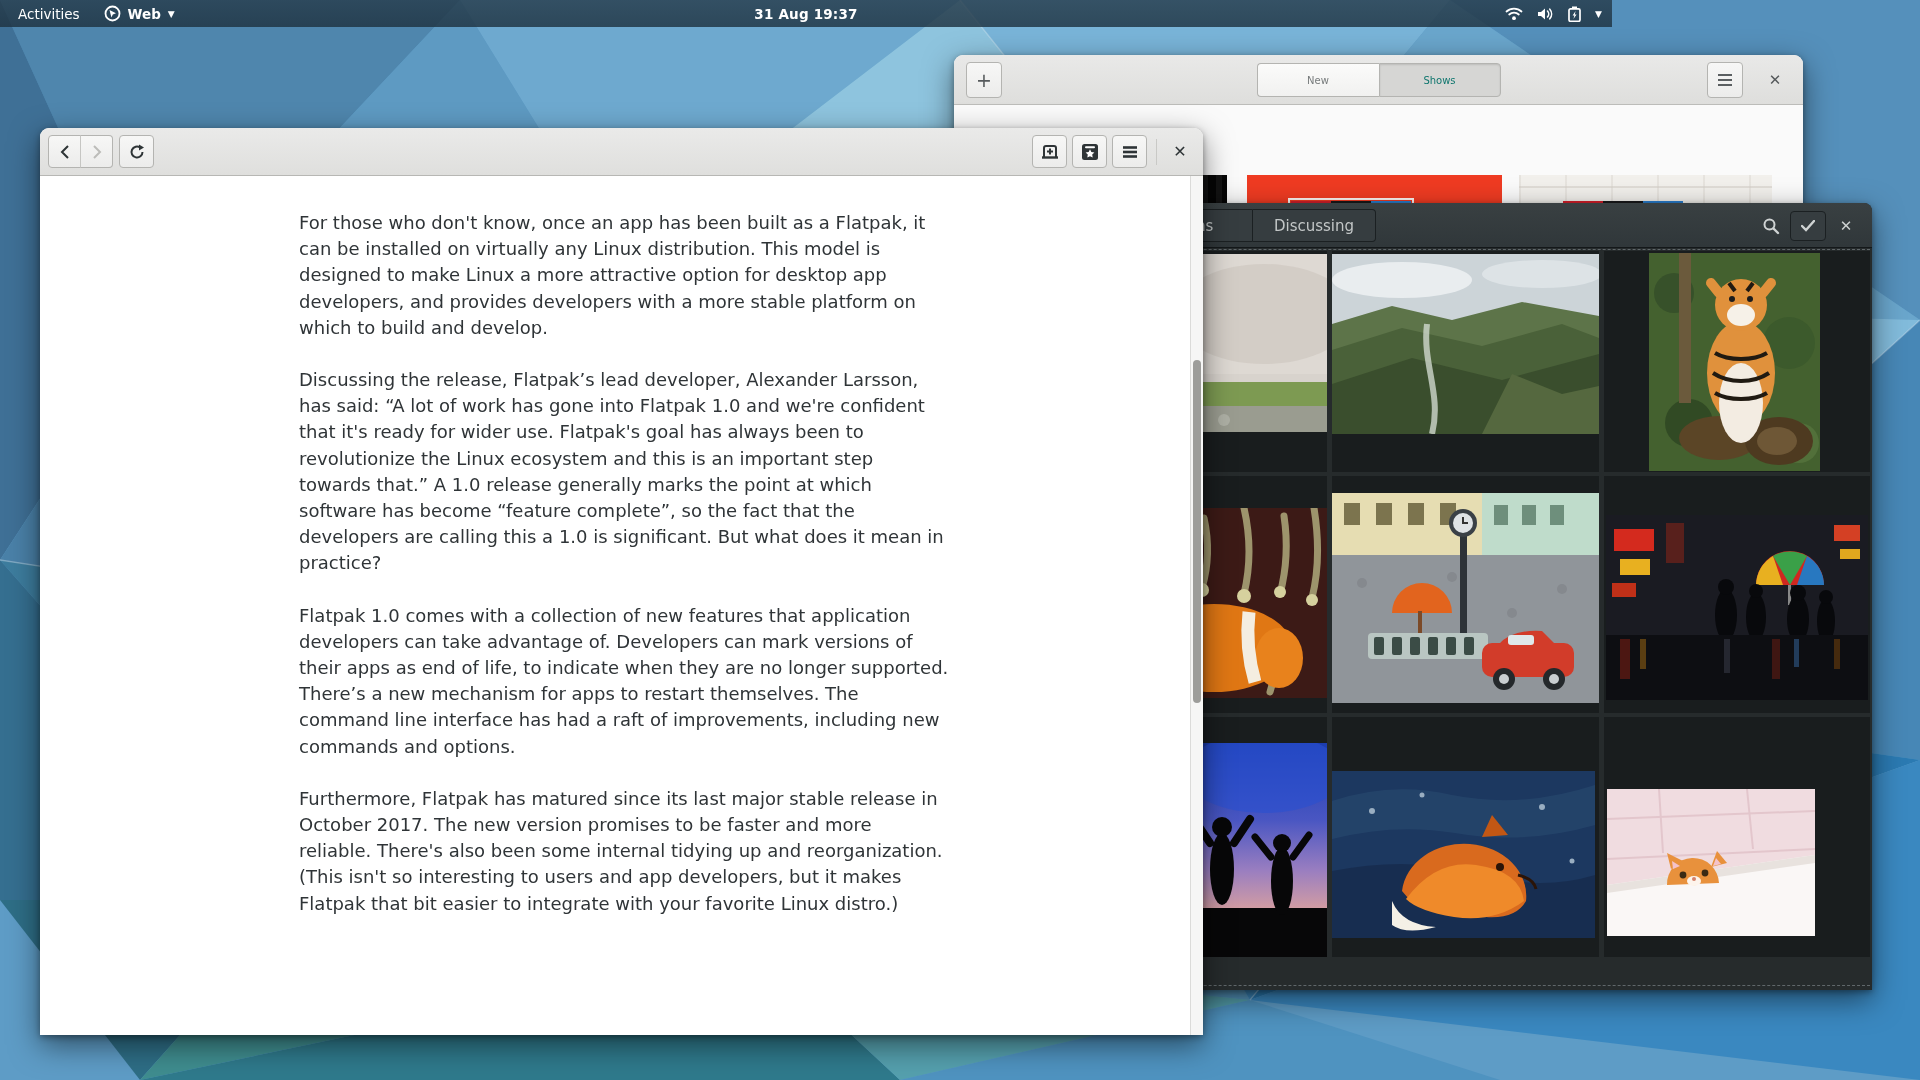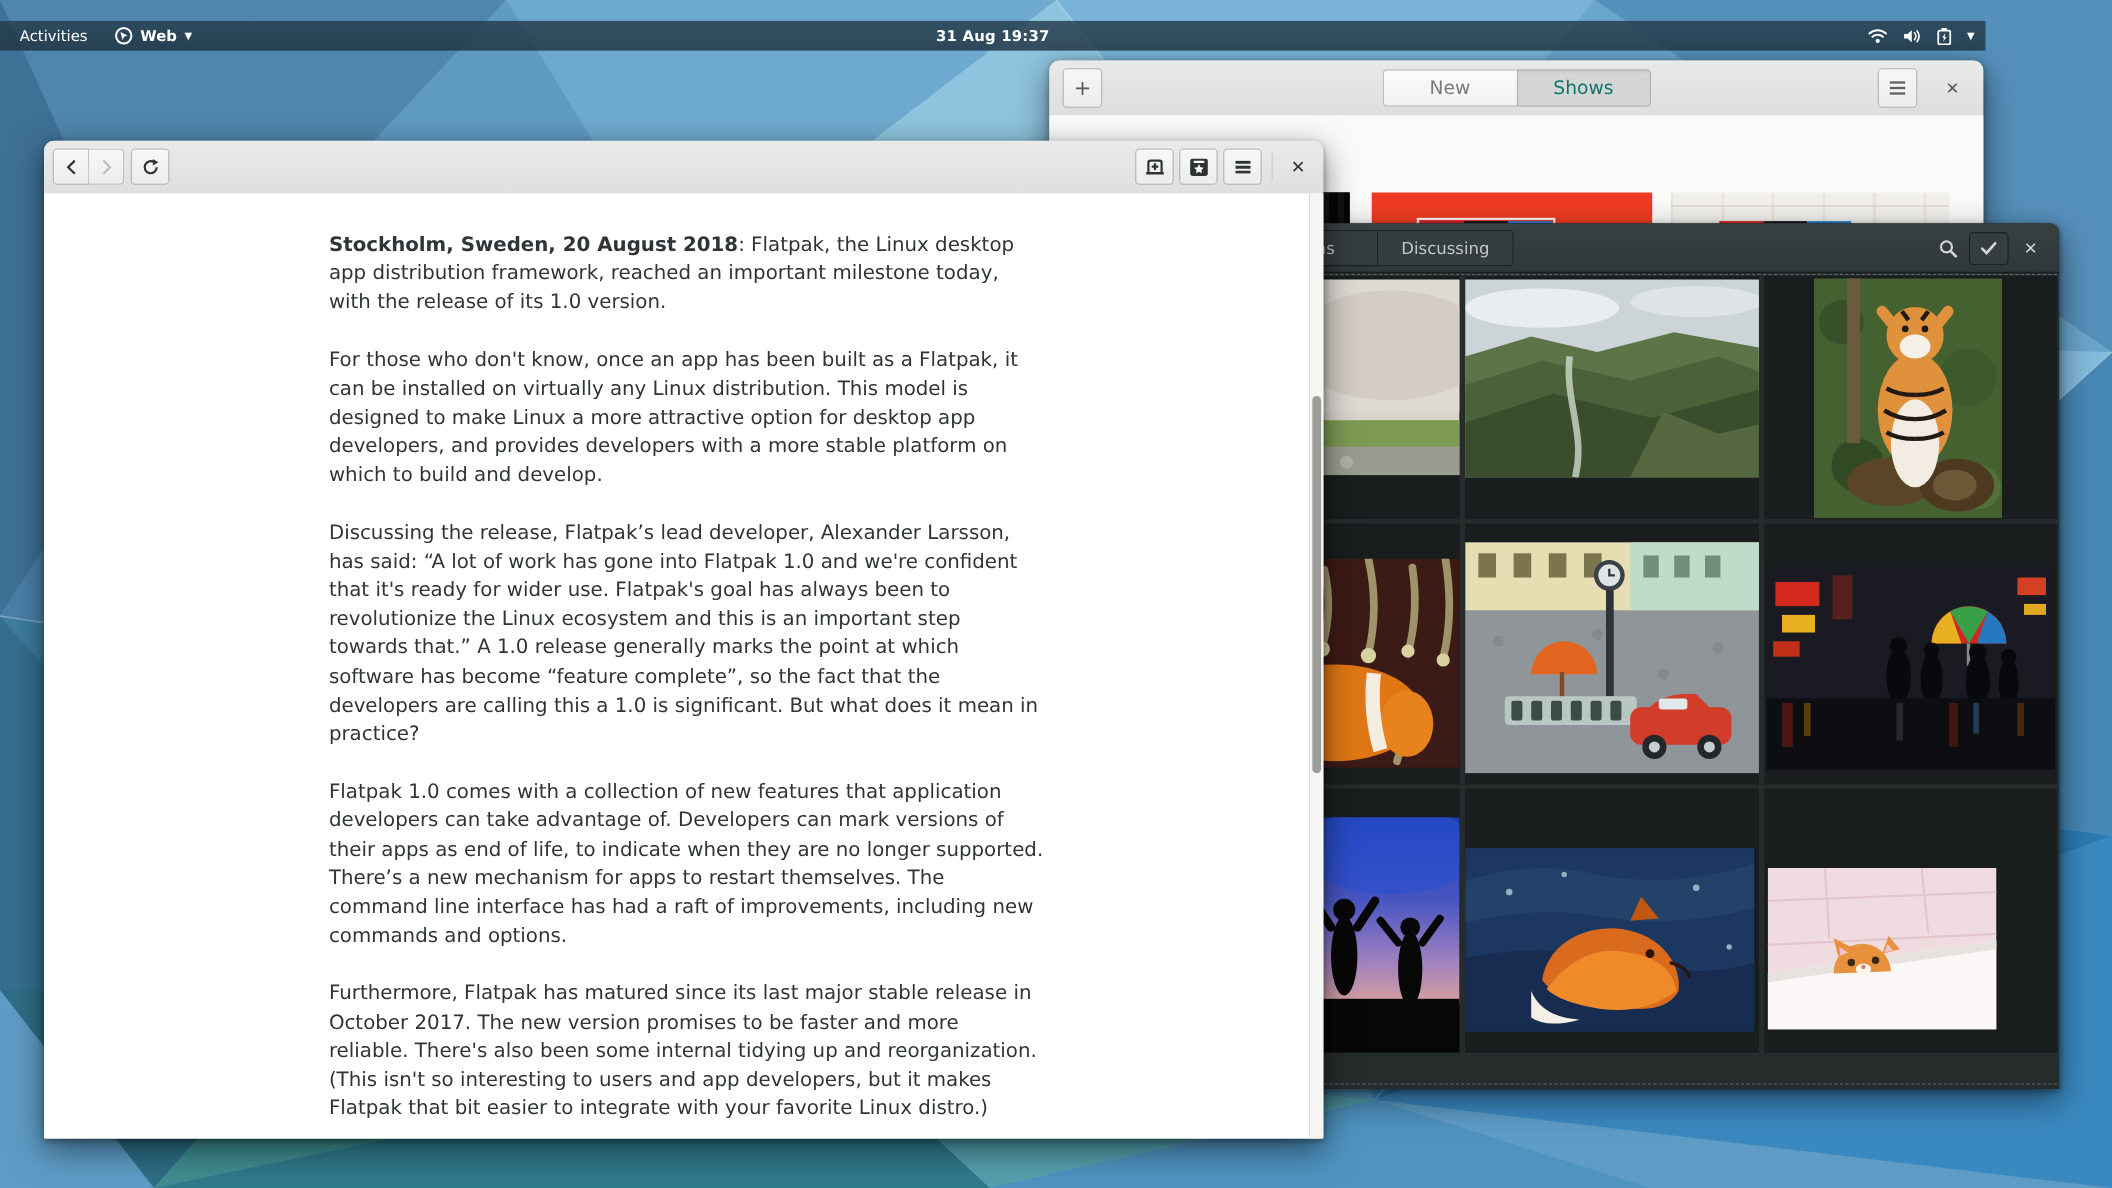--- a/index.html
+++ b/index.html
@@ -3,44 +3,44 @@
 <meta charset="utf-8">
 <style>
   * { margin:0; padding:0; box-sizing:border-box; }
   html,body { width:1920px; height:1080px; overflow:hidden; font-family:"DejaVu Sans",sans-serif; }
   body { position:relative; background:#4d86ad; }
 
   
   .wallpaper { position:absolute; inset:0; z-index:0; }
 
   
-  .topbar { position:absolute; left:0; top:0; width:1805px; height:27px; z-index:50;
+  .topbar { position:absolute; left:0; top:0; width:1612px; height:27px; z-index:50;
     background:linear-gradient(rgba(38,60,76,.82), rgba(30,50,64,.82));
-    color:#fff; display:flex; align-items:center; font-size:13.5px;margin-top:19px; }
+    color:#fff; display:flex; align-items:center; font-size:13.5px; }
   .tb-left { display:flex; align-items:center; gap:18px; padding-left:12px; }
   .tb-activities { padding:0 6px; cursor:default; }
   .tb-appmenu { display:flex; align-items:center; gap:7px; font-weight:bold; }
   .tb-clock { position:absolute; left:50%; transform:translateX(-50%); font-weight:bold; letter-spacing:.2px; }
   .tb-right { position:absolute; right:10px; display:flex; align-items:center; gap:14px; }
   .caret { font-size:9px; }
 
   
   .window { position:absolute; box-shadow:0 10px 30px rgba(0,0,0,.5), 0 2px 6px rgba(0,0,0,.35); }
   .gtk-btn { background:linear-gradient(#f7f7f6,#ececeb); border:1px solid #b4b4b1; border-radius:4px;
     display:flex; align-items:center; justify-content:center; color:#2e3436; }
 
   
   .podcasts { left:954px; top:55px; width:849px; height:620px; z-index:5;
     background:#fafafa; border-radius:9px 9px 0 0; }
   .pod-header { height:50px; background:linear-gradient(#e9e9e8,#dededc); border-bottom:1px solid #bcbcb9;
     border-radius:9px 9px 0 0; position:relative; }
   .pod-add { position:absolute; left:12px; top:7px; width:36px; height:36px; font-size:19px; color:#565a5c; }
   .pod-toggle { position:absolute; left:50%; top:8px; transform:translateX(-50%); display:flex; }
   .pod-toggle .seg { width:122px; height:34px; border:1px solid #b4b4b1; display:flex; align-items:center;
-    justify-content:center; font-size:17px; color:#777b7c; background:linear-gradient(#fbfbfa,#f1f1f0); }
+    justify-content:center; font-size:10px; color:#777b7c; background:linear-gradient(#fbfbfa,#f1f1f0); }
   .pod-toggle .seg:first-child { border-radius:4px 0 0 4px; border-right:none; }
   .pod-toggle .seg.active { background:#d6d6d4; border-radius:0 4px 4px 0; color:#0f766e; box-shadow:inset 0 1px 2px rgba(0,0,0,.12); }
   .pod-menu { position:absolute; right:60px; top:7px; width:36px; height:36px; flex-direction:column; gap:3px; }
   .pod-menu i { display:block; width:14px; height:2px; background:#5b5f61; }
   .pod-close { position:absolute; right:16px; top:13px; width:24px; height:24px; display:flex; align-items:center;
     justify-content:center; color:#54585a; font-size:15px; }
   .pod-covers { position:relative; height:570px; background:#fafafa; overflow:hidden; }
   .cover { position:absolute; top:70px; }
   .cover-dark { left:10px; width:263px; height:300px; background:#0b0b0b;
     background-image:repeating-linear-gradient(90deg, #141414 0 6px, #060606 6px 14px),
@@ -500,21 +500,20 @@
           <line x1="0" y1="6" x2="14" y2="6" stroke="#2e3436" stroke-width="2.6"></line>
           <line x1="0" y1="10.5" x2="14" y2="10.5" stroke="#2e3436" stroke-width="2.6"></line>
         </svg>
       </div>
       <div class="br-sep"></div>
       <div class="br-close x-glyph">✕</div>
     </div>
   </div>
   <div class="br-content">
     <div class="article">
-      <p><b>Stockholm, Sweden, 20 August 2018</b><span>: Flatpak, the Linux desktop app distribution framework, reached an important milestone today, with the release of its 1.0 version.</span></p>
       <p>For those who don't know, once an app has been built as a Flatpak, it can be installed on virtually any Linux distribution. This model is designed to make Linux a more attractive option for desktop app developers, and provides developers with a more stable platform on which to build and develop.</p>
       <p>Discussing the release, Flatpak’s lead developer, Alexander Larsson, has said: “A lot of work has gone into Flatpak 1.0 and we're confident that it's ready for wider use. Flatpak's goal has always been to revolutionize the Linux ecosystem and this is an important step towards that.” A 1.0 release generally marks the point at which software has become “feature complete”, so the fact that the developers are calling this a 1.0 is significant. But what does it mean in practice?</p>
       <p>Flatpak 1.0 comes with a collection of new features that application developers can take advantage of. Developers can mark versions of their apps as end of life, to indicate when they are no longer supported. There’s a new mechanism for apps to restart themselves. The command line interface has had a raft of improvements, including new commands and options.</p>
       <p>Furthermore, Flatpak has matured since its last major stable release in October 2017. The new version promises to be faster and more reliable. There's also been some internal tidying up and reorganization. (This isn't so interesting to users and app developers, but it makes Flatpak that bit easier to integrate with your favorite Linux distro.)</p>
 
     </div>
     <div class="scrollbar">
       <div class="scroll-thumb"></div>
     </div>
   </div>

